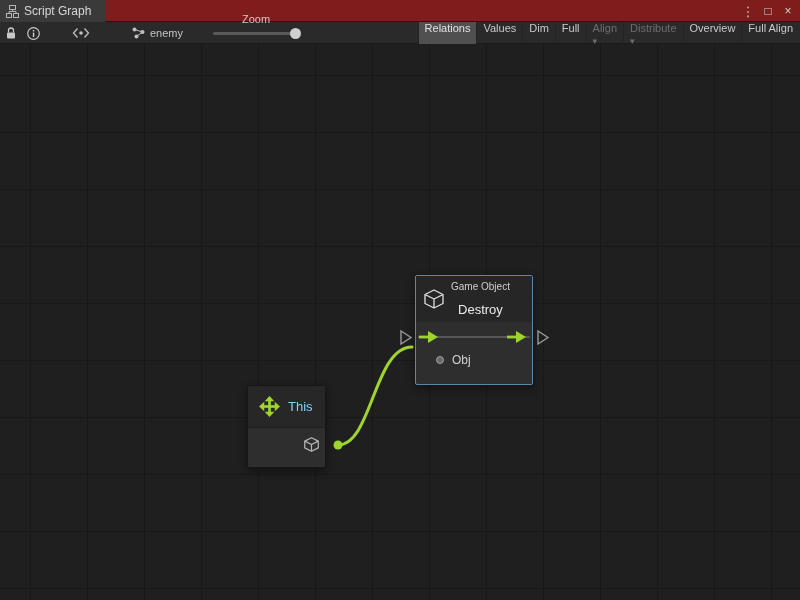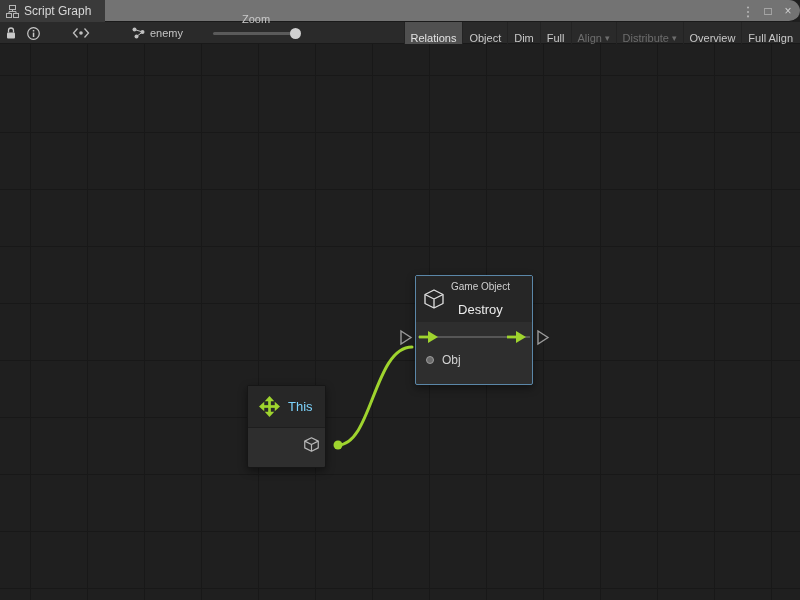--- a/index.html
+++ b/index.html
@@ -1,45 +1,45 @@
 <!DOCTYPE html>
 <html><head>
 <meta charset="utf-8">
 <style>
   * { margin: 0; padding: 0; box-sizing: border-box; }
   html, body { width: 800px; height: 600px; overflow: hidden; background: #1f1f1f;
     font-family: "Liberation Sans", sans-serif; }
 
   
   .titlebar { position: absolute; left: 0; top: 0; width: 800px; height: 22px;
-    background: #737373; border-bottom: 1px solid #1a1a1a; border-radius: 11px; }
+    background: #7f1d1d; border-bottom: 1px solid #1a1a1a; }
   .tab { position: absolute; left: 0; top: 0; height: 22px; display: flex; align-items: center;
     gap: 5px; padding: 0 14px 0 6px; background: #3a3a3a; color: #d8d8d8; font-size: 12px; }
   .win-controls { position: absolute; right: 4px; top: 0; height: 22px; display: flex;
     align-items: center; gap: 4px; color: #cfcfcf; }
   .win-btn { width: 16px; height: 22px; display: flex; align-items: center; justify-content: center;
     font-size: 12px; cursor: default; }
   .win-btn.menu { font-size: 13px; }
 
   
   .toolbar { position: absolute; left: 0; top: 22px; width: 800px; height: 22px;
     background: #2a2a2a; border-bottom: 1px solid #191919; color: #c9c9c9; font-size: 11px; }
   .tb-left { position: absolute; left: 0; top: 0; height: 22px; display: flex; align-items: center; }
   .tb-iconbtn { width: 22px; height: 22px; display: flex; align-items: center; justify-content: center; }
   .tb-embed { margin-left: 26px; }
   .graphname { margin-left: 40px; display: flex; align-items: center; gap: 5px; color: #c4c4c4; }
   .zoomgrp { margin-left: 30px; display: flex; align-items: center; gap: 7px; flex-direction: column; }
   .zoom-track { position: relative; width: 86px; height: 3px; background: #5a5a5a; border-radius: 2px; }
   .zoom-knob { position: absolute; right: -2px; top: -4px; width: 11px; height: 11px;
     border-radius: 50%; background: #cfcfcf; }
   .tb-right { position: absolute; right: 1px; top: 0; height: 22px; display: flex; align-items: stretch; }
-  .tb-btn { display: flex; align-items: center; gap: 3px; padding: 16px 6px; color: #c9c9c9;
+  .tb-btn { display: flex; align-items: flex-start; gap: 3px; padding: 0 6px; color: #c9c9c9;
     border-left: 1px solid #232323; cursor: default; white-space: nowrap; }
   .tb-btn.active { background: #505050; color: #e2e2e2; }
-  .tb-btn.disabled { color: #6d6d6d; }
+  .tb-btn.disabled { color: #6d6d6d; flex-direction: column; }
   .dd-arrow { font-size: 9px; line-height: 1; }
 
   
   .canvas { position: absolute; left: 0; top: 44px; width: 800px; height: 556px;
     background-color: #1f1f1f;
     background-image:
       linear-gradient(to right, #181818 1px, transparent 1px),
       linear-gradient(to bottom, #181818 1px, transparent 1px);
     background-size: 57px 57px; background-position: 30px 31px; }
 
@@ -48,21 +48,21 @@
   .node-destroy { left: 415px; top: 231px; width: 118px; height: 110px;
     background: #2e2e2e; border: 1.5px solid #5b87a8; }
   .node-destroy .node-header { height: 46px; background: #262626; display: flex;
     align-items: center; gap: 7px; padding-left: 8px; text-align: center; }
   .node-destroy .cat { font-size: 10px; color: #cfcfcf; }
   .node-destroy .ttl { font-size: 13px; color: #ececec; margin-top: 10px; }
   .flow-line { position: absolute; left: 2px; right: 2px; top: 60px; height: 1.5px; background: #565656; }
   .flow-arrow-left  { position: absolute; left: 3px;  top: 55px; }
   .flow-arrow-right { position: absolute; right: 6px; top: 55px; }
   .port-row { position: absolute; left: 0; top: 73px; height: 22px; display: flex;
-    align-items: center; padding-left: 10px; gap: 8px; }
+    align-items: center; padding-left: 20px; gap: 8px; }
   .port-dot { width: 8px; height: 8px; border-radius: 50%; background: #6a6a6a;
     border: 1.5px solid #9d9d9d; }
   .port-label { font-size: 12px; color: #d2d2d2; }
 
   .node-this { left: 247px; top: 341px; width: 79px; height: 83px;
     background: #2e2e2e; border: 1px solid #161616; }
   .node-this .node-header { height: 42px; background: #272727; display: flex;
     align-items: center; gap: 8px; padding-left: 11px; border-bottom: 1px solid #1e1e1e; }
   .node-this .ttl { font-size: 13px; color: #7dd3fc; }
   .this-out-cube { position: absolute; right: 6px; top: 51px; }
@@ -128,21 +128,21 @@
       </div>
       <span>1x</span>
     </div>
   </div>
 
   <div class="tb-right">
     <div class="tb-btn active">
       <span>Relations</span>
     </div>
     <div class="tb-btn">
-      <span>Object</span>
+      <span>Values</span>
     </div>
     <div class="tb-btn">
       <span>Dim</span>
     </div>
     <div class="tb-btn">
       <span>Full</span>
     </div>
     <div class="tb-btn disabled">
       <span>Align</span>
       <span class="dd-arrow">▾</span>

